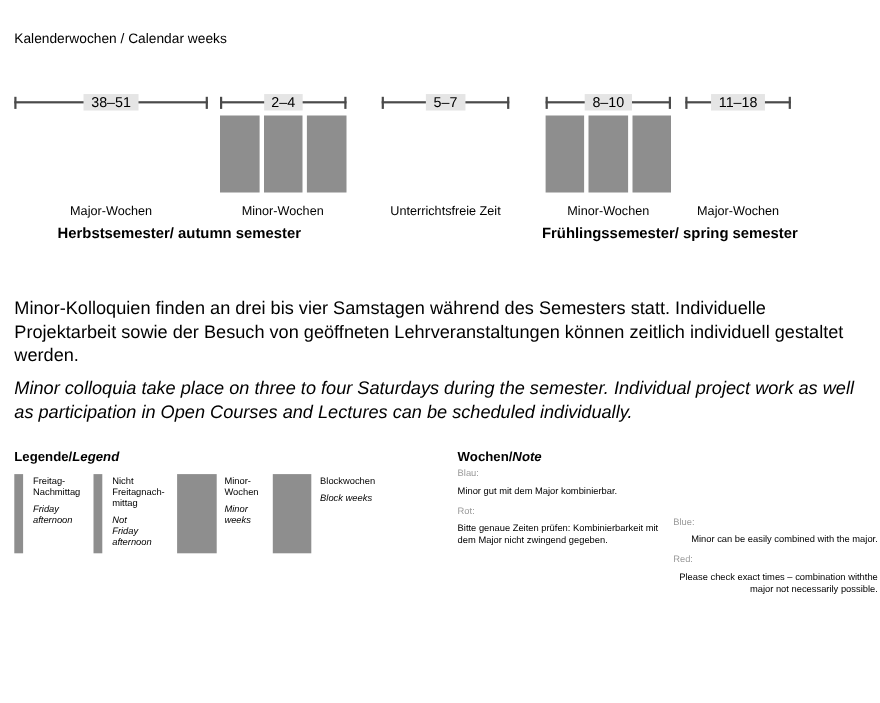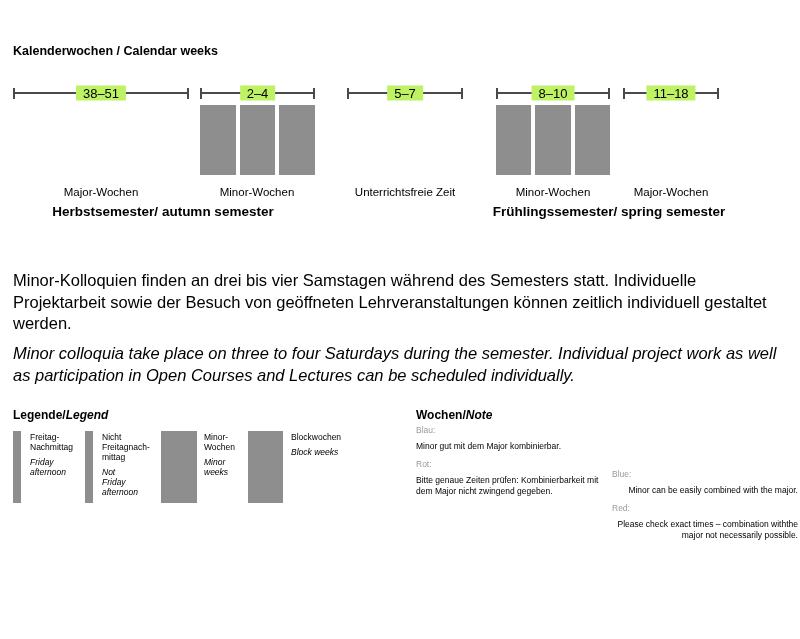--- a/index.html
+++ b/index.html
@@ -1,28 +1,28 @@
 <!DOCTYPE html>
 <html style="--bar: #8e8e8e; --bracket-line: #4a4a4a; --muted-label: #9a9a9a;"><head>
 <meta charset="utf-8">
 <style>
   html,body{margin:0;padding:0;background:#fff;}
   .canvas{
     position:relative;width:800px;height:639px;background:#fff;overflow:hidden;
     font-family:"Liberation Sans",sans-serif;color:#000;
   }
-  .page-title{position:absolute;top:44px;left:13px;font-size:12.5px;font-weight:bold;white-space:nowrap;}
+  .page-title{position:absolute;top:28px;left:13px;font-size:12.5px;font-weight:normal;white-space:nowrap;}
 
   
   .bracket{position:absolute;top:88px;height:11px;}
   .b-line{position:absolute;left:0;right:0;top:4px;height:2px;background:var(--bracket-line,#4a4a4a);}
   .b-tick{position:absolute;top:0;width:2px;height:11px;background:var(--bracket-line,#4a4a4a);}
   .tl{left:0;} .tr{right:0;}
   .b-label{position:absolute;left:50%;top:5px;transform:translate(-50%,-50%);
-    background:#bef264;padding:0 7px;font-size:13px;white-space:nowrap;}
+    background:#e5e5e5;padding:0 7px;font-size:13px;white-space:nowrap;}
 
   
   .bars{position:absolute;top:105px;height:70px;display:flex;gap:4px;}
   .bar{flex:1;background:var(--bar,#8e8e8e);}
 
   .cat{position:absolute;top:186px;transform:translateX(-50%);font-size:11.5px;white-space:nowrap;}
   .sem{position:absolute;top:204px;transform:translateX(-50%);font-size:13.5px;font-weight:bold;white-space:nowrap;}
 
   .para{position:absolute;left:13px;width:780px;margin:0;font-size:16.5px;line-height:21.5px;}
   .para.de{top:270px;}

